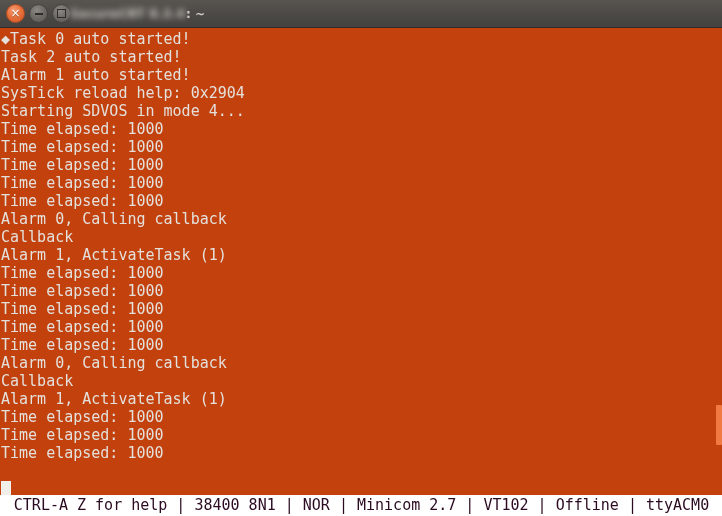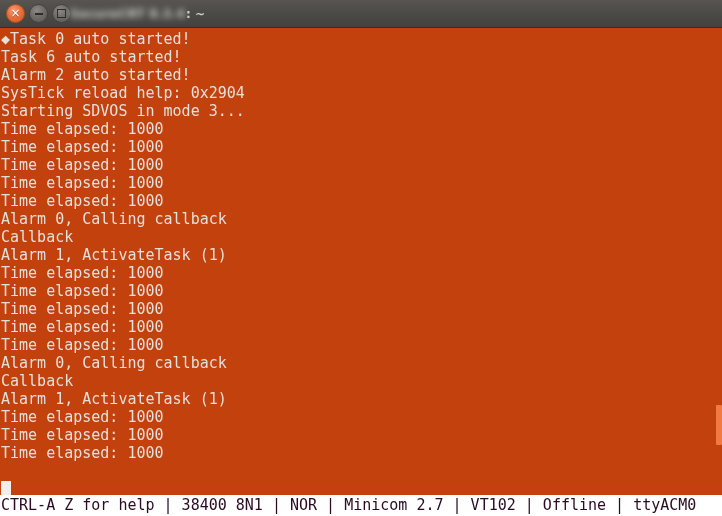--- a/index.html
+++ b/index.html
@@ -167,20 +167,21 @@
     height: 21px;
     background: #ffffff;
     color: #2b0a22;
     font-family: "DejaVu Sans Mono", monospace;
     font-size: 15px;
     line-height: 21px;
     white-space: pre;
     padding-left: 1px;
     box-sizing: border-box;
     overflow: hidden;
+    text-align: center;
   }
 </style>
 </head>
 <body>
 
 <div id="window">
 
   <div id="titlebar">
     <div class="wbuttons">
       <div class="wbtn close">
@@ -195,24 +196,24 @@
     </div>
     <div id="title-wrap">
       <span id="title-blur">SecureCRT 8.3.4</span>
       <span id="title-tail">: ~</span>
     </div>
   </div>
 
   <div id="terminal">
     <div id="screen">
         <div class="tline">◆Task 0 auto started!</div>
-        <div class="tline">Task 6 auto started!</div>
-        <div class="tline">Alarm 2 auto started!</div>
+        <div class="tline">Task 2 auto started!</div>
+        <div class="tline">Alarm 1 auto started!</div>
         <div class="tline">SysTick reload help: 0x2904</div>
-        <div class="tline">Starting SDVOS in mode 3...</div>
+        <div class="tline">Starting SDVOS in mode 4...</div>
         <div class="tline">Time elapsed: 1000</div>
         <div class="tline">Time elapsed: 1000</div>
         <div class="tline">Time elapsed: 1000</div>
         <div class="tline">Time elapsed: 1000</div>
         <div class="tline">Time elapsed: 1000</div>
         <div class="tline">Alarm 0, Calling callback</div>
         <div class="tline">Callback</div>
         <div class="tline">Alarm 1, ActivateTask (1)</div>
         <div class="tline">Time elapsed: 1000</div>
         <div class="tline">Time elapsed: 1000</div>

